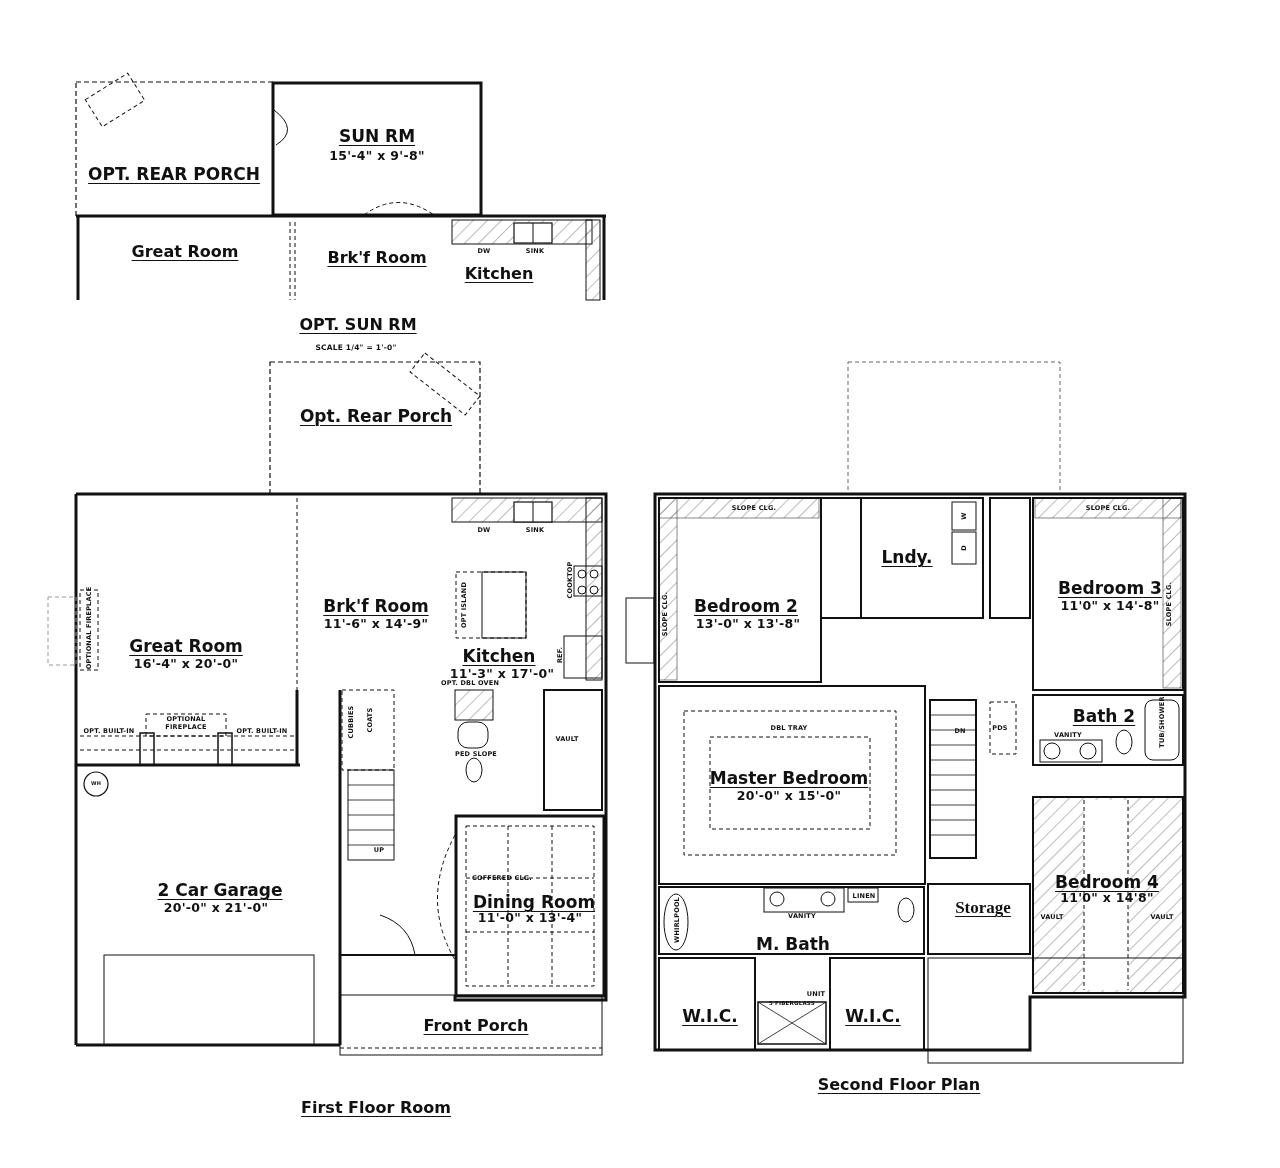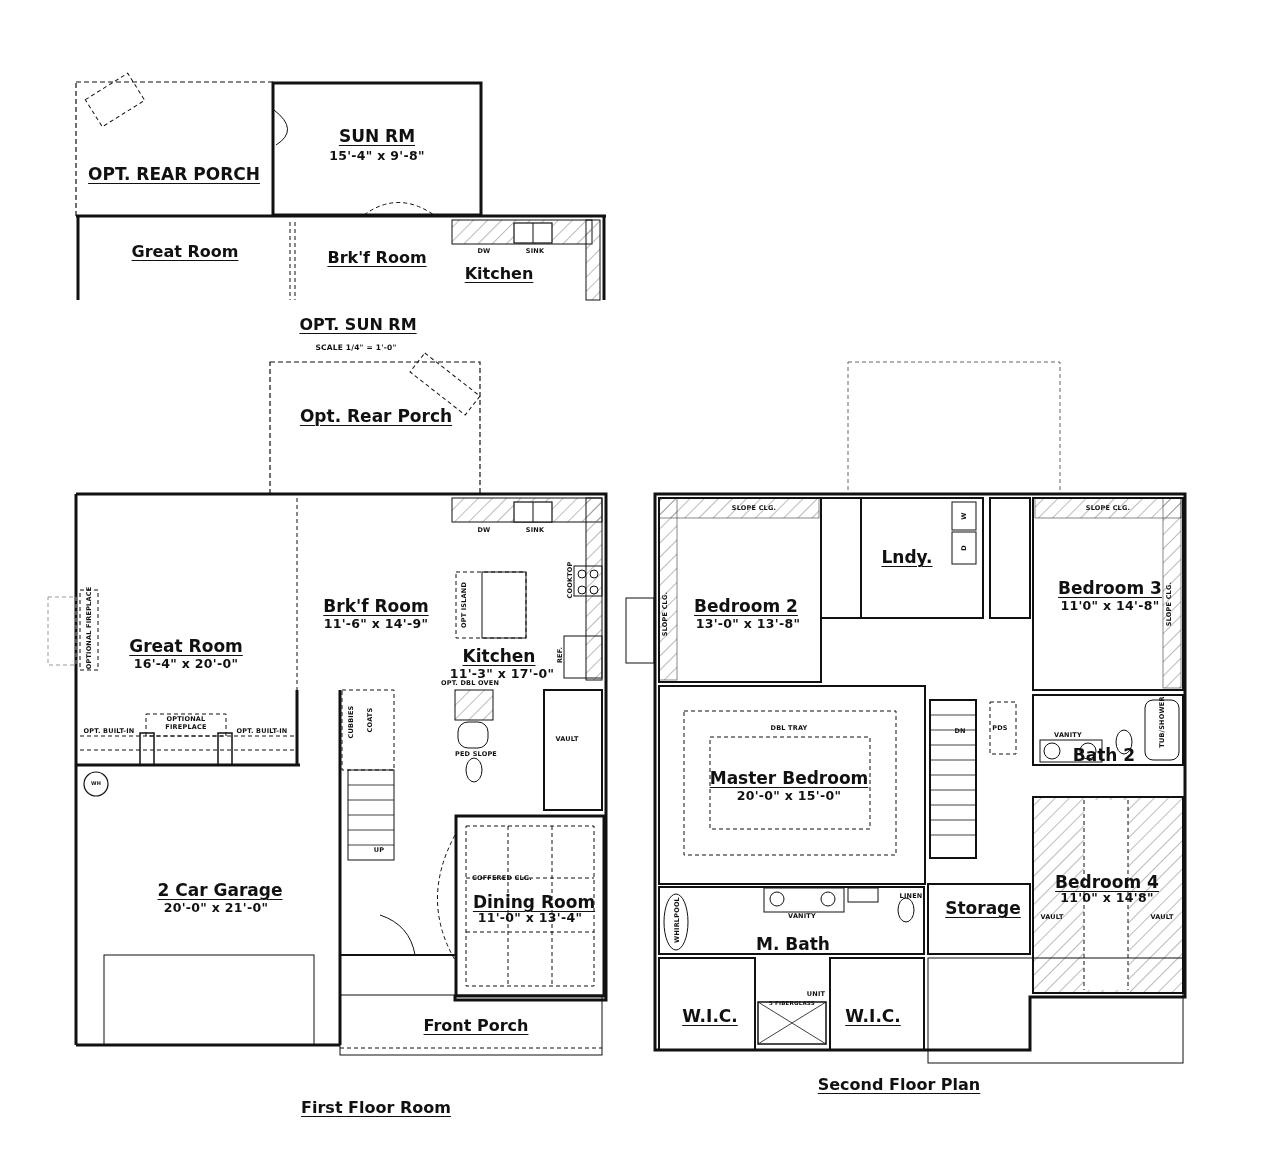--- a/index.html
+++ b/index.html
@@ -221,40 +221,40 @@
 <div class="lbl note" style="left:109px;top:727px;">OPT. BUILT-IN</div>
 <div class="lbl note" style="left:262px;top:727px;">OPT. BUILT-IN</div>
 <div class="lbl note" style="left:96px;top:780px;font-size:5px;">WH</div>
 <div class="lbl title" style="left:376px;top:1098px;">First Floor Room</div>
 
 <div class="lbl room" style="left:746px;top:596px;">Bedroom 2</div>
 <div class="lbl dim" style="left:748px;top:616px;">13'-0" x 13'-8"</div>
 <div class="lbl room" style="left:907px;top:547px;">Lndy.</div>
 <div class="lbl room" style="left:1110px;top:578px;">Bedroom 3</div>
 <div class="lbl dim" style="left:1110px;top:598px;">11'0" x 14'-8"</div>
-<div class="lbl room" style="left:1104px;top:745px;">Bath 2</div>
+<div class="lbl room" style="left:1104px;top:706px;">Bath 2</div>
 <div class="lbl room" style="left:789px;top:768px;">Master Bedroom</div>
 <div class="lbl dim" style="left:789px;top:788px;">20'-0" x 15'-0"</div>
-<div class="lbl room" style="left:983px;top:898px;">Storage</div>
+<div class="lbl room" style="left:983px;top:898px;font-family:Liberation Serif, serif;">Storage</div>
 <div class="lbl room" style="left:1107px;top:872px;">Bedroom 4</div>
 <div class="lbl dim" style="left:1107px;top:890px;">11'0" x 14'8"</div>
 <div class="lbl room" style="left:793px;top:934px;">M. Bath</div>
 <div class="lbl room" style="left:710px;top:1006px;">W.I.C.</div>
 <div class="lbl room" style="left:873px;top:1006px;">W.I.C.</div>
 <div class="lbl note" style="left:754px;top:504px;">SLOPE CLG.</div>
 <div class="lbl note" style="left:1108px;top:504px;">SLOPE CLG.</div>
 <div class="lbl note vert" style="left:665px;top:614px;">SLOPE CLG.</div>
 <div class="lbl note vert" style="left:1169px;top:604px;">SLOPE CLG.</div>
 <div class="lbl note" style="left:789px;top:724px;">DBL TRAY</div>
 <div class="lbl note" style="left:960px;top:727px;">DN</div>
 <div class="lbl note" style="left:1000px;top:724px;">PDS</div>
 <div class="lbl note" style="left:1068px;top:731px;">VANITY</div>
 <div class="lbl note vert" style="left:1162px;top:722px;">TUB/SHOWER</div>
 <div class="lbl note" style="left:802px;top:912px;">VANITY</div>
-<div class="lbl note" style="left:864px;top:892px;margin-left:47px;">LINEN</div>
+<div class="lbl note" style="left:864px;top:892px;">LINEN</div>
 <div class="lbl note vert" style="left:677px;top:920px;">WHIRLPOOL</div>
 <div class="lbl note" style="left:792px;top:990px;padding-left:48px;">UNIT</div>
 <div class="lbl note" style="left:792px;top:1000px;font-size:5.5px;">5'FIBERGLASS</div>
 <div class="lbl note" style="left:1052px;top:913px;">VAULT</div>
 <div class="lbl note" style="left:1162px;top:913px;">VAULT</div>
 <div class="lbl note vert" style="left:964px;top:516px;">W</div>
 <div class="lbl note vert" style="left:964px;top:548px;">D</div>
 <div class="lbl title" style="left:899px;top:1075px;">Second Floor Plan</div>
 
 </body></html>

